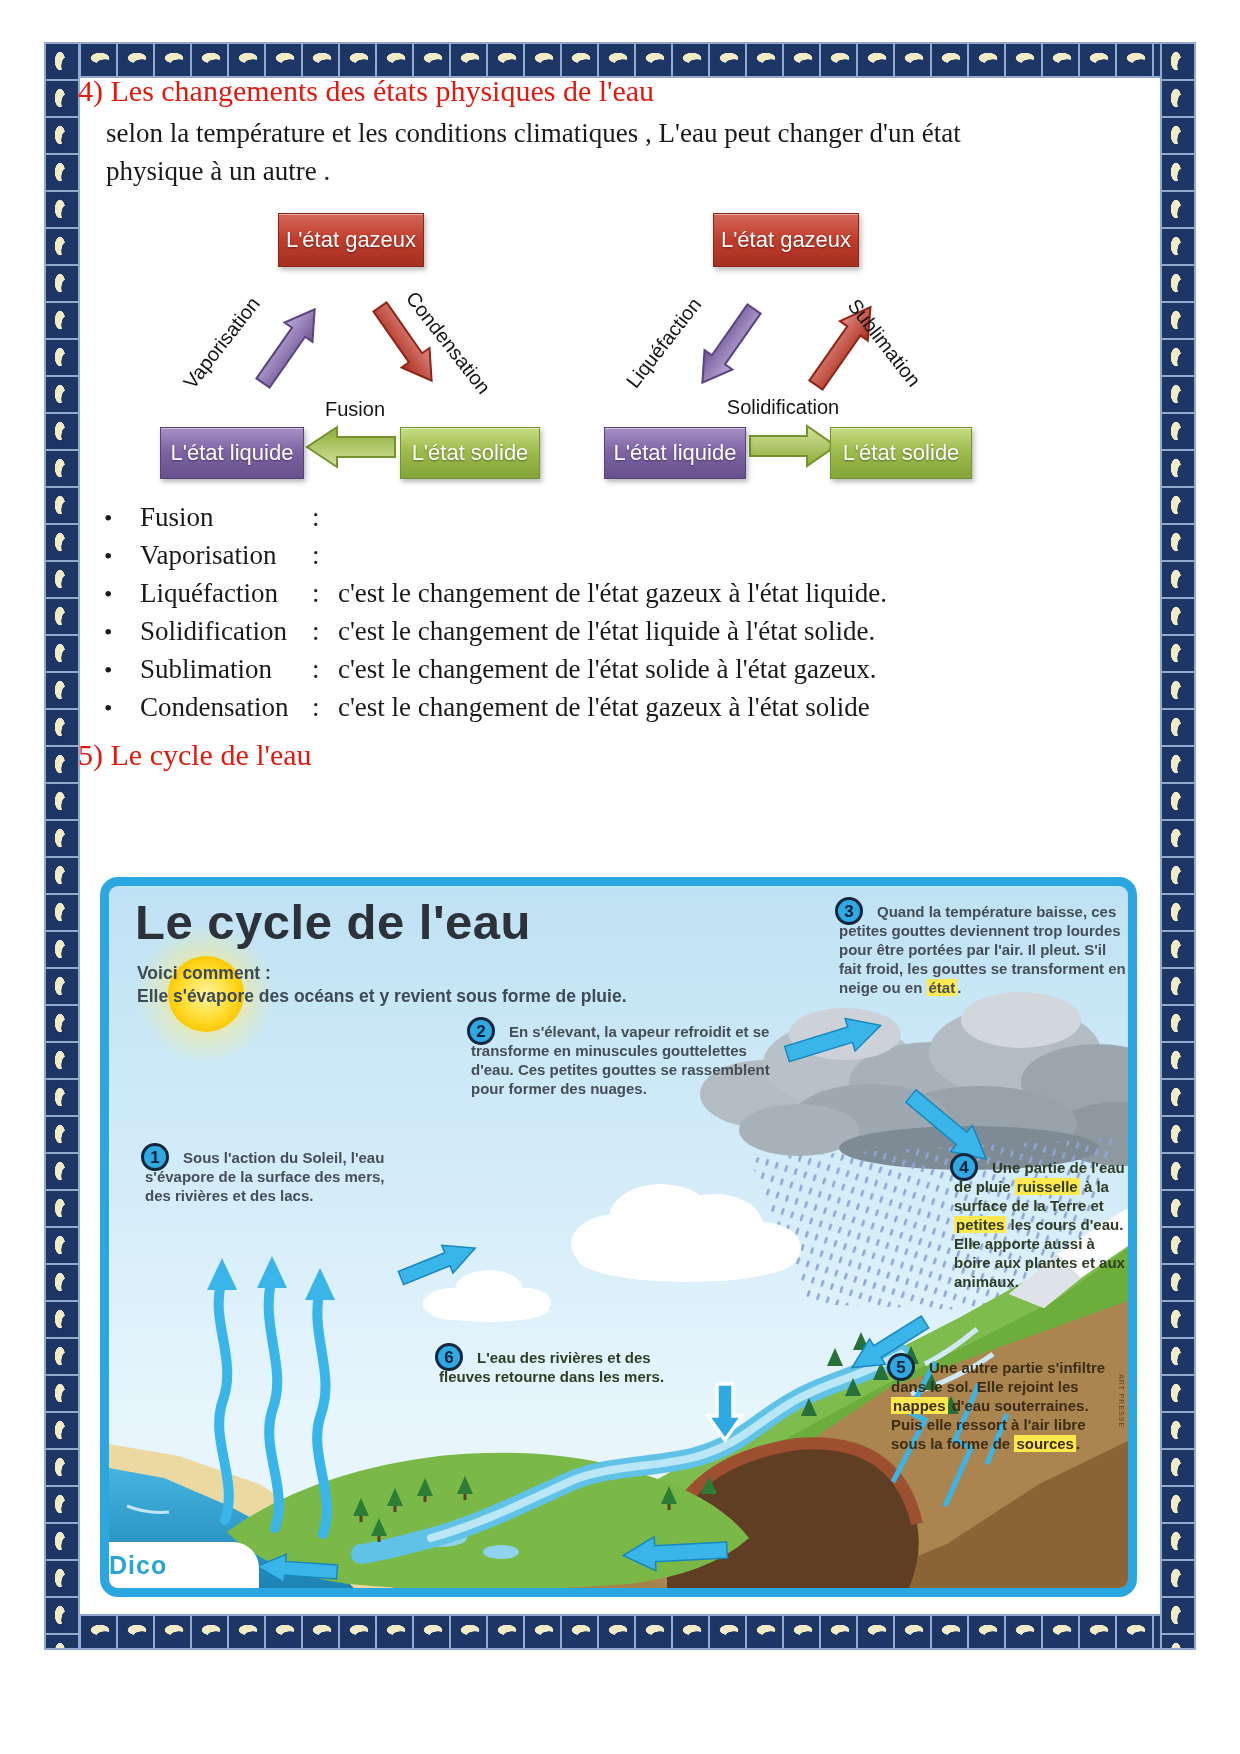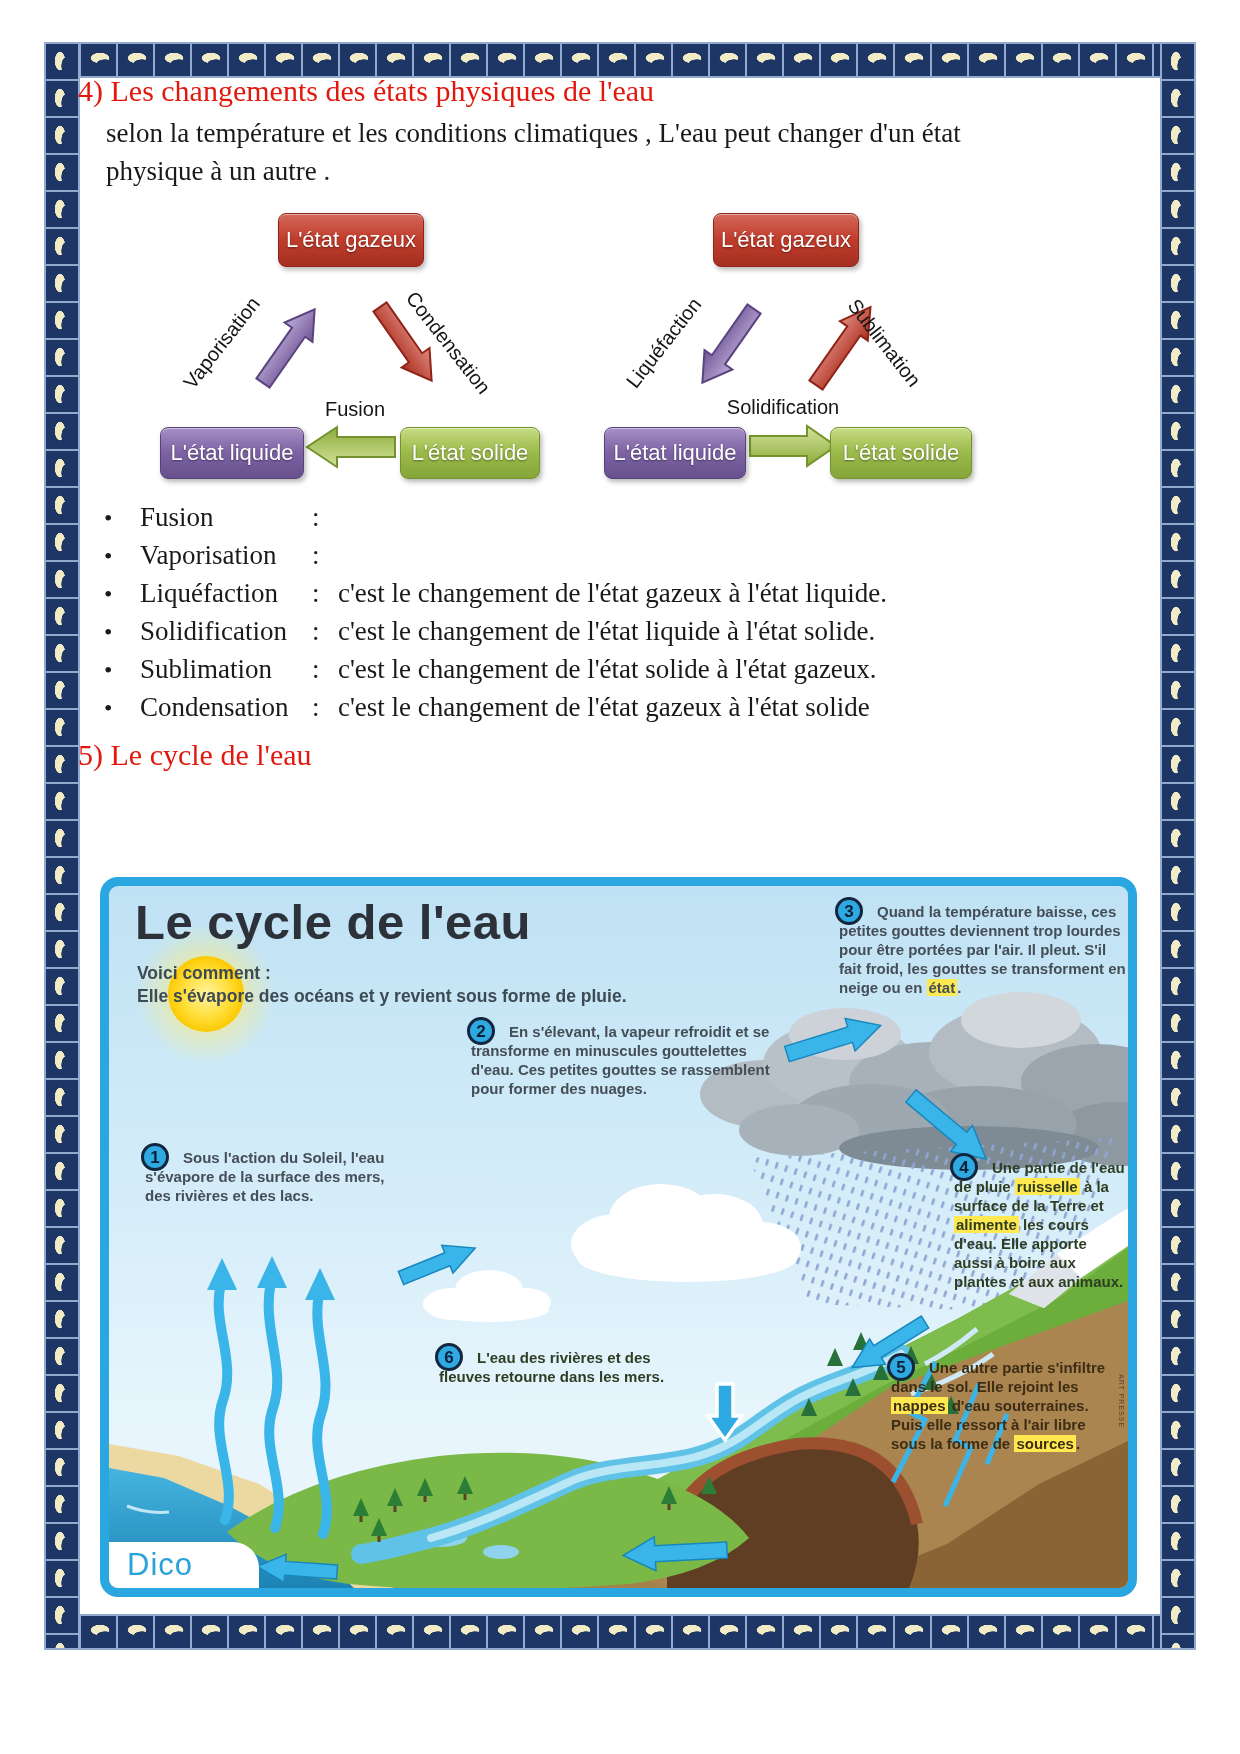--- a/index.html
+++ b/index.html
@@ -16,21 +16,21 @@
       repeating-linear-gradient(0deg, transparent 0 35px, #93aacf 35px 37px),
       radial-gradient(ellipse 8px 15px at 22px 24px, #1d3666 55%, rgba(29,54,102,0) 60%),
       radial-gradient(ellipse 9px 16px at 16px 19px, #f1ebc6 55%, rgba(241,235,198,0) 60%);
       background-size:36px 37px;}
   
   .red-head{position:absolute;font-size:30px;color:#e2180d;}
   .intro{position:absolute;font-size:27px;line-height:39px;}
   
   .diagram{position:absolute;}
   .sbox{position:absolute;display:flex;align-items:center;justify-content:center;
-        border-radius:8px;color:#fff;font-family:"Liberation Sans",sans-serif;font-size:22px;
+        border-radius:0;color:#fff;font-family:"Liberation Sans",sans-serif;font-size:22px;
         text-shadow:0 1px 2px rgba(0,0,0,.45);box-shadow:2px 3px 5px rgba(0,0,0,.28), inset 0 1px 0 rgba(255,255,255,.45);}
   .sbox.redb{background:linear-gradient(180deg,#d4685c 0%,#c13d2c 48%,#a52f20 100%);border:1px solid #8e2418;}
   .sbox.purpleb{background:linear-gradient(180deg,#a78fc6 0%,#7d63a4 48%,#67508d 100%);border:1px solid #57437a;}
   .sbox.greenb{background:linear-gradient(180deg,#c7dc84 0%,#9cba4a 48%,#85a53a 100%);border:1px solid #74932c;}
   .dlabel{position:absolute;font-family:"Liberation Sans",sans-serif;font-size:20px;color:#151515;white-space:nowrap;}
   .rot{transform:translate(-50%,-50%) rotate(var(--r));}
   .ctr{text-align:center;}
   .dsvg{position:absolute;left:0;top:0;}
   
   .defs{position:absolute;display:flex;flex-direction:column;gap:7px;font-size:27px;}
@@ -46,22 +46,22 @@
   .scene{position:absolute;left:0;top:0;}
   .fig-title{position:absolute;left:26px;top:8px;font-size:49px;font-weight:bold;color:#2d323a;letter-spacing:.5px;}
   .fig-sub{position:absolute;left:28px;top:76px;font-size:17.5px;font-weight:bold;color:#3e4a54;line-height:23px;}
   .step{position:absolute;font-size:15px;font-weight:bold;color:#454e57;line-height:19px;}
   .step .txt{display:block;text-indent:38px;}
   .badge{position:absolute;left:-4px;top:-5px;width:28px;height:28px;border-radius:50%;
          background:#2fa9e2;border:3px solid #14263e;color:#0a2036;display:flex;align-items:center;
          justify-content:center;font-size:17px;font-weight:bold;box-sizing:border-box;}
   .hl{background:#ffe94f;padding:0 2px;}
   .dico{position:absolute;left:0;bottom:0;width:150px;height:46px;background:#ffffff;
-        border-top-right-radius:26px;display:flex;align-items:center;padding-left:18px;box-sizing:border-box;
-        color:#29a3da;font-size:31px;font-weight:normal;letter-spacing:1px;}
+        border-top-right-radius:26px;display:flex;align-items:center;box-sizing:border-box;
+        color:#29a3da;font-size:25px;font-weight:bold;letter-spacing:1px;}
   .credit{position:absolute;right:3px;top:488px;writing-mode:vertical-rl;font-size:7px;color:#5d4027;letter-spacing:1px;}
 </style>
 </head>
 <body>
 
 <div class="page">
 
   <div class="bstrip h" style="left:44px;right:44px;top:42px;height:36px;"></div>
   <div class="bstrip h" style="left:44px;right:44px;bottom:44px;height:36px;"></div>
   <div class="bstrip v" style="left:44px;top:42px;bottom:44px;width:36px;"></div>
@@ -370,21 +370,21 @@
     <div class="step" style="left:362px;top:136px;width:315px;">
       <span class="badge">2</span>
       <span class="txt"><span>En s'élevant, la vapeur refroidit et se transforme en minuscules gouttelettes d'eau. Ces petites gouttes se rassemblent pour former des nuages.</span></span>
     </div>
     <div class="step" style="left:730px;top:16px;width:288px;">
       <span class="badge">3</span>
       <span class="txt"><span>Quand la température baisse, ces petites gouttes deviennent trop lourdes pour être portées par l'air. Il pleut. S'il fait froid, les gouttes se transforment en neige ou en </span><span class="hl">état</span><span>.</span></span>
     </div>
     <div class="step" style="left:845px;top:272px;width:172px;color:#2f3d23;">
       <span class="badge">4</span>
-      <span class="txt"><span>Une partie de l'eau de pluie </span><span class="hl">ruisselle</span><span> à la surface de la Terre et </span><span class="hl">alimente</span><span> les cours d'eau. Elle apporte aussi à boire aux plantes et aux animaux.</span></span>
+      <span class="txt"><span>Une partie de l'eau de pluie </span><span class="hl">ruisselle</span><span> à la surface de la Terre et </span><span class="hl">petites</span><span> les cours d'eau. Elle apporte aussi à boire aux plantes et aux animaux.</span></span>
     </div>
     <div class="step" style="left:782px;top:472px;width:232px;color:#3c2d14;">
       <span class="badge">5</span>
       <span class="txt"><span>Une autre partie s'infiltre dans le sol. Elle rejoint les </span><span class="hl">nappes</span><span> d'eau souterraines. Puis elle ressort à l'air libre sous la forme de </span><span class="hl">sources</span><span>.</span></span>
     </div>
     <div class="step" style="left:330px;top:462px;width:240px;color:#2f3d23;">
       <span class="badge">6</span>
       <span class="txt"><span>L'eau des rivières et des fleuves retourne dans les mers.</span></span>
     </div>
 

